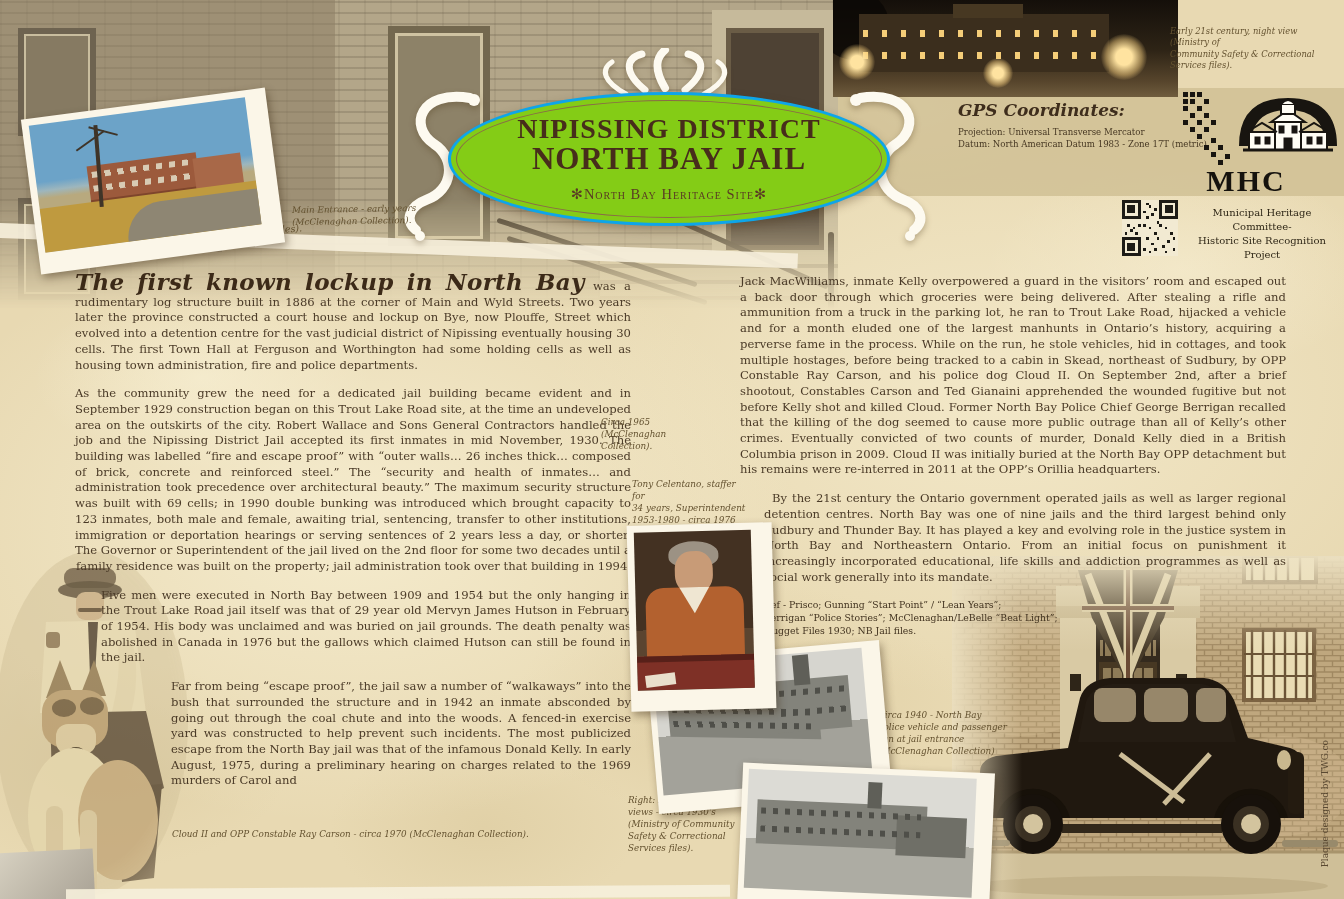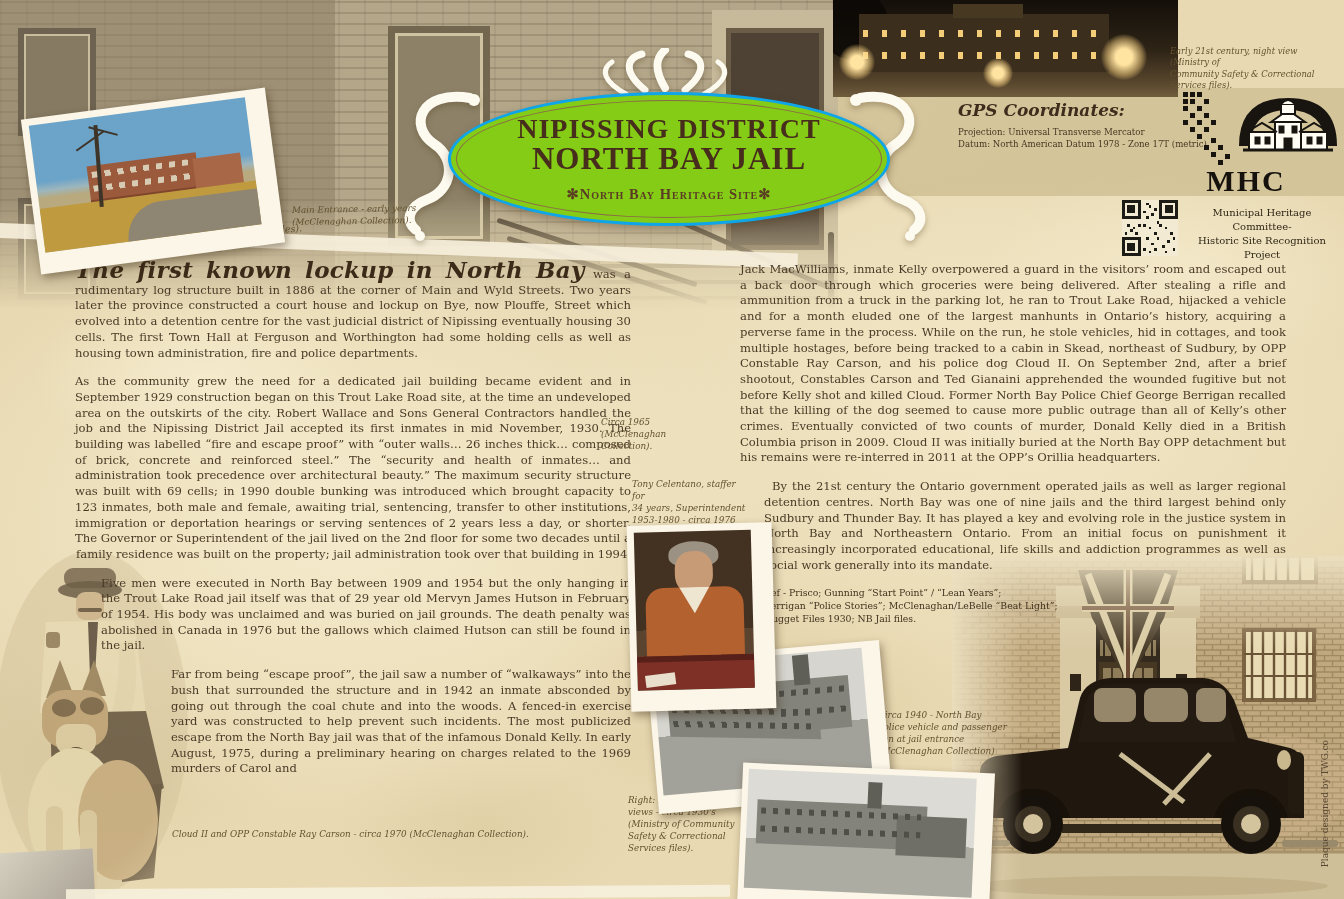--- a/index.html
+++ b/index.html
@@ -108,49 +108,49 @@
   .ph-big .fadeT{position:absolute;left:0;top:0;width:100%;height:95px;
     background:linear-gradient(180deg,rgba(238,227,196,.95),rgba(238,227,196,.35) 55%,transparent);}
   
   .flourish{position:absolute;left:390px;top:48px;z-index:6;filter:drop-shadow(0 3px 3px rgba(80,60,30,.35));}
   .oval{position:absolute;left:448px;top:92px;width:436px;height:128px;z-index:7;background:#84cc16;
     border-radius:50%;border:3px solid #0ea5e9;box-shadow:0 4px 10px rgba(80,58,28,.35);}
   .oval-ring{position:absolute;inset:5px;border:1.5px solid #8a6a48;border-radius:50%;
     display:flex;flex-direction:column;align-items:center;justify-content:center;}
   .tl1{font-family:"Liberation Serif",serif;font-weight:700;font-size:28px;letter-spacing:1px;color:#472d1b;line-height:1;}
   .tl2{font-family:"Liberation Serif",serif;font-weight:700;font-size:31px;letter-spacing:1px;color:#472d1b;line-height:1.05;}
-  .tsub{font-family:"Liberation Serif",serif;font-weight:700;font-size:14.5px;color:#5a3c24;
+  .tsub{font-family:"Liberation Serif",serif;font-weight:400;font-size:14.5px;color:#5a3c24;
     font-variant:small-caps;letter-spacing:1px;margin-top:11px;}
   
   .gps{position:absolute;left:958px;top:100px;z-index:6;color:#33271a;}
   .gps-h{font-style:italic;font-weight:700;font-size:17px;color:#3e2d1c;}
   .gps-c{font-family:"Liberation Serif",serif;font-size:19px;line-height:24px;margin-top:6px;letter-spacing:.5px;}
   .gps-m{font-size:8.6px;line-height:1.35;margin-top:7px;color:#473823;}
   .mhc-logo{position:absolute;left:1183px;top:92px;z-index:6;}
   .mhc-acronym{position:absolute;left:1191px;top:164px;width:110px;z-index:6;text-align:center;
     font-family:"Liberation Serif",serif;font-weight:700;font-size:30px;letter-spacing:2px;color:#15120d;}
   .qr{position:absolute;left:1122px;top:200px;width:56px;height:56px;z-index:6;}
   .mhc-org{position:absolute;left:1186px;top:206px;width:152px;z-index:6;font-size:10px;line-height:1.4;color:#2f2717;text-align:center;}
   
   .col{position:absolute;z-index:5;font-size:11.6px;line-height:15.7px;text-align:justify;color:#4a3a27;}
-  .col p{margin:0 0 13px 0;}
+  .col p{margin:12px 0 13px 0;}
   .col-left{left:75px;top:262px;width:556px;}
   .col-right{left:740px;top:262px;width:546px;}
   .leadin{font-size:23px;font-style:italic;font-weight:700;color:#3c2a18;letter-spacing:.3px;}
   .p2{text-align-last:right;}
   .sp1{float:left;width:26px;height:96px;}
   .sp2{float:left;clear:left;width:96px;height:210px;}
   .p6{padding-left:24px;text-indent:8px;}
   .ref{font-size:9.3px;line-height:1.4;white-space:pre-line;padding-left:24px;color:#41321f;text-align:left;}
   
   .caption{position:absolute;z-index:6;font-size:8.8px;font-style:italic;color:#63512f;
     line-height:1.35;white-space:pre-line;}
   .cap-1996{left:140px;top:228px;transform:rotate(-4deg);font-size:9.6px;}
   .cap-entrance{left:292px;top:204px;transform:rotate(-1deg);}
-  .cap-night{left:1170px;top:46px;width:168px;font-size:8.4px;}
+  .cap-night{left:1170px;top:26px;width:168px;font-size:8.4px;}
   .cap-1965{left:601px;top:417px;width:110px;}
   .cap-cel{left:632px;top:479px;width:118px;}
   .cap-views{left:628px;top:795px;width:112px;}
   .cap-1940{left:878px;top:710px;width:138px;}
   .cap-cloud{left:172px;top:829px;width:420px;white-space:nowrap;}
   .credit{position:absolute;right:14px;top:740px;z-index:6;writing-mode:vertical-rl;transform:rotate(180deg);
     font-size:9px;color:#5a4932;}
 </style>
 </head>
 <body>
@@ -314,21 +314,21 @@
       <div class="tsub">✻North Bay Heritage Site✻</div>
     </div>
   </div>
 
   <div class="gps">
     <div class="gps-h">GPS Coordinates:</div>
     <div class="gps-c">
     </div>
     <div class="gps-m">
       <div>Projection: Universal Transverse Mercator</div>
-      <div>Datum: North American Datum 1978 - Zone 17T (metric)</div>
+      <div>Datum: North American Datum 1983 - Zone 17T (metric)</div>
     </div>
   </div>
 
   <div class="mhc-logo">
     <svg width="156" height="78" viewBox="0 0 156 78">
       <g fill="#181510">
         <rect x="0" y="0" width="5" height="5"></rect>
           <rect x="7" y="0" width="5" height="5"></rect>
           <rect x="14" y="0" width="5" height="5"></rect>
         <rect x="0" y="7" width="5" height="5"></rect>

